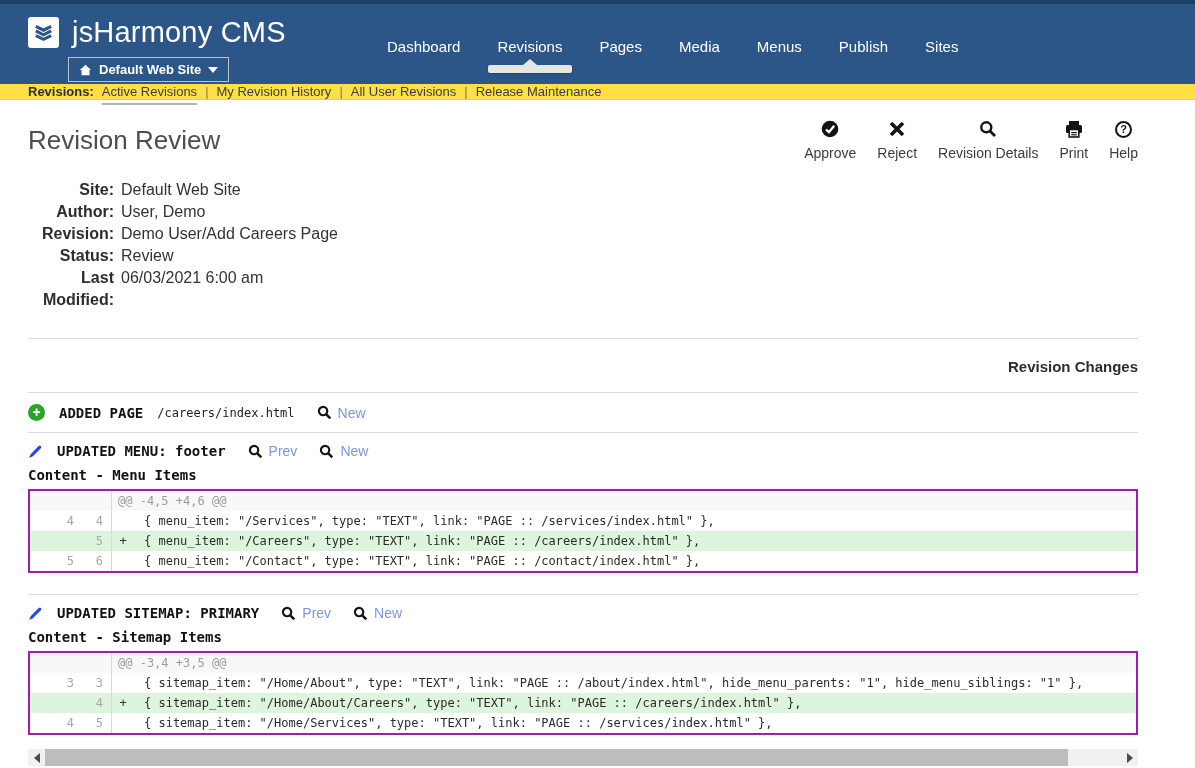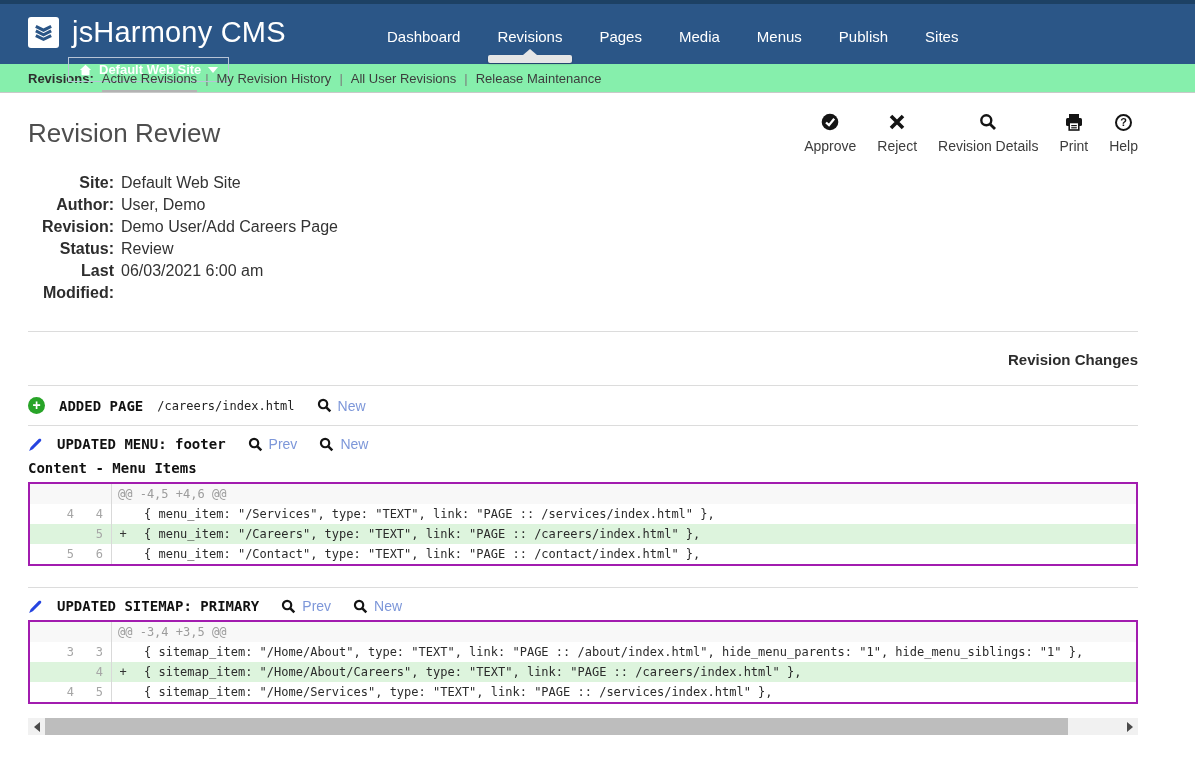--- a/index.html
+++ b/index.html
@@ -1,36 +1,36 @@
 <!DOCTYPE html>
 <html><head>
 <meta charset="utf-8">
 <style>
   * { margin:0; padding:0; box-sizing:border-box; }
   html,body { width:1195px; height:768px; background:#fff; overflow:hidden;
     font-family:"Liberation Sans","DejaVu Sans",sans-serif; }
 
   
   .top-strip { height:4px; background:#1d4164; }
-  .header { height:60px; background:#2b5687; position:relative; }
+  .header { height:80px; background:#2b5687; position:relative; }
   .brand { position:absolute; left:28px; top:12px; display:flex; align-items:center; }
   .logo-box { width:31px; height:31px; background:#fff; border-radius:3px; display:flex; align-items:center; justify-content:center; }
   .brand-title { color:#fff; font-size:29px; margin-left:13px; letter-spacing:.2px; }
   .site-btn { position:absolute; left:68px; top:53px; display:flex; align-items:center; gap:7px;
     border:1px solid #b7c4d6; color:#fff; font-size:13px; font-weight:bold; padding:4px 10px; background:transparent; cursor:pointer; }
   .caret-down { width:0; height:0; border-left:5px solid transparent; border-right:5px solid transparent; border-top:6px solid #fff; }
   .nav { position:absolute; left:385px; top:0; height:100%; display:flex; align-items:center; padding-top:13px; gap:33px; }
   .nav-item { color:#fff; font-size:15px; text-decoration:none; position:relative; padding:6px 2px 14px 2px; cursor:pointer; }
   .nav-item.active .tab-indicator { position:absolute; left:50%; transform:translateX(-50%); bottom:-4px;
     width:84px; height:8px; background:#e6e6e6; border-radius:2px; box-shadow:0 1px 2px rgba(0,0,0,.25); }
   .nav-item.active .tab-indicator::after { content:""; position:absolute; left:50%; transform:translateX(-50%); top:-6px;
     width:0; height:0; border-left:7px solid transparent; border-right:7px solid transparent; border-bottom:6px solid #e6e6e6; }
 
   
-  .subnav { height:29px; background:#86efac; border-bottom:1px solid #c9c9c9; display:flex; align-items:center; padding-left:28px; font-size:13px; color:#3d3d3d; }
+  .subnav { height:16px; background:#fde047; border-bottom:1px solid #c9c9c9; display:flex; align-items:center; padding-left:28px; font-size:13px; color:#3d3d3d; }
   .subnav-label { font-weight:bold; color:#2e2e2e; margin-right:8px; }
   .subnav-link { color:#3d3d3d; text-decoration:none; position:relative; cursor:pointer; padding:5px 0; }
   .subnav-link.active::after { content:""; position:absolute; left:0; right:0; bottom:-1px; height:2px; background:#b3b3b3; }
   .subnav-sep { color:#7a7a7a; margin:0 8px; }
 
   
   .content { margin:0 57px 0 28px; width:1110px; }
   .page-head { margin-top:20px; display:flex; justify-content:space-between; align-items:center; }
   .page-title { font-size:26px; font-weight:400; color:#4e4e4e; }
   .actions { display:flex; align-items:center; gap:21px; }
@@ -282,20 +282,21 @@
     </a>
     <a class="mini-link">
       <svg class="icon15" viewBox="0 0 18 18">
         <circle cx="7.3" cy="7.3" r="5" fill="none" stroke="#141414" stroke-width="2.6"></circle>
         <line x1="11.2" y1="11.2" x2="16" y2="16" stroke="#141414" stroke-width="3"></line>
       </svg>
       <span class="lbl">New</span>
     </a>
   </div>
 
+  <div class="content-title mono">Content - Sitemap Items</div>
 
   <div class="diff-table">
     <div class="drow head">
       <span class="c-old"></span>
         <span class="c-new"></span>
       <span class="c-headtext">@@ -3,4 +3,5 @@</span>
     </div>
     <div class="drow">
       <span class="c-old">3</span>
       <span class="c-new">3</span>

